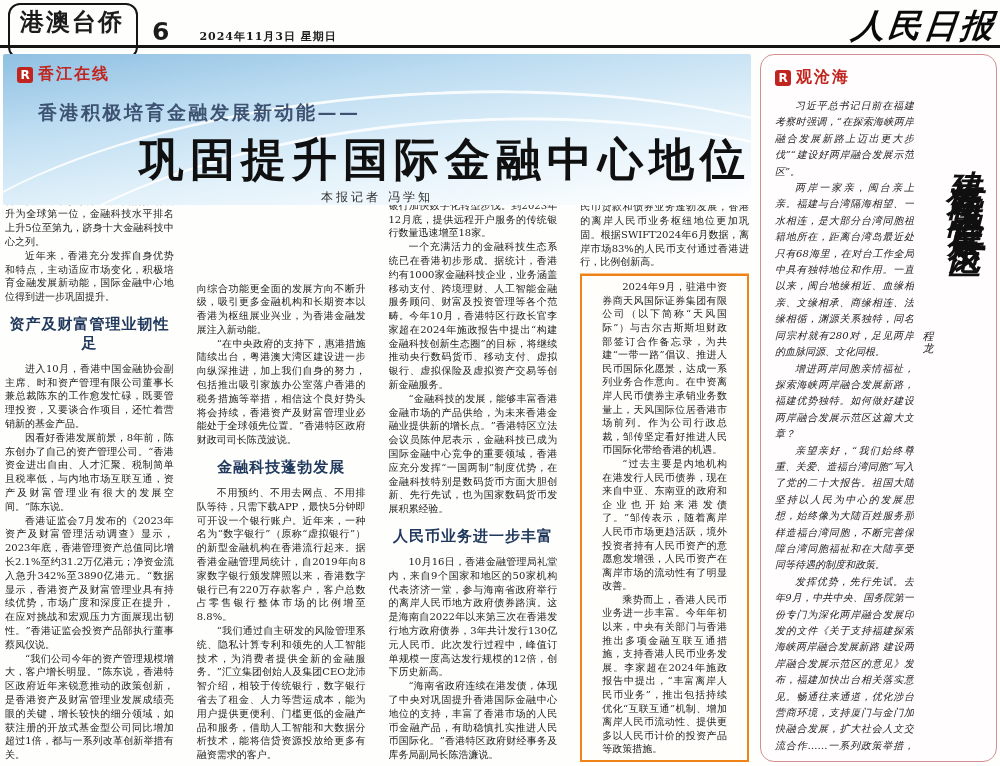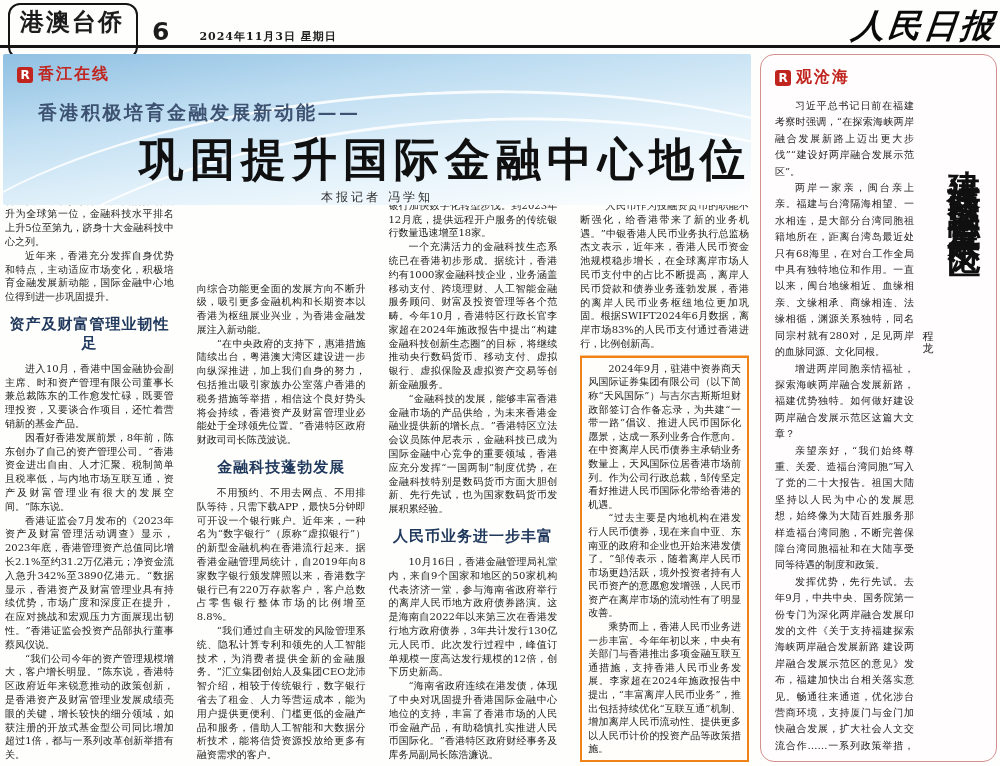--- a/index.html
+++ b/index.html
@@ -36,28 +36,28 @@
     font-family:"DejaVu Sans",sans-serif;font-weight:900;font-size:45px;letter-spacing:6px;color:#101010;}
   .byline{position:absolute;left:0;right:0;top:135px;text-align:center;font-size:12px;color:#303030;letter-spacing:3px;}
 
   
   .cols{display:flex;gap:23px;height:554px;overflow:hidden;padding:6px 2px 0 2px;align-items:flex-end;}
   .col{flex:1;overflow:hidden;display:flex;flex-direction:column;}
   .para{margin:0;font-size:10px;line-height:13.8px;text-align:justify;text-indent:2em;color:#222;}
   .para.cont{text-indent:0;}
   .subhead{margin:11px 0 9px 0;text-align:center;font-family:"DejaVu Sans",sans-serif;font-weight:bold;
     font-size:15px;color:#20395c;letter-spacing:1px;}
-  .hlbox{border:2.5px solid #ef8318;outline:1px solid #f9c289;padding:4px 6px;margin-top:5px;
+  .hlbox{border:2.5px solid #ef8318;outline:1px solid #f9c289;padding:4px 20px;margin-top:5px;
     flex:1 1 auto;overflow:hidden;background:#fffefb;}
   .hlbox .para{line-height:13.6px;}
 
   
   .commentary{flex:1;margin-left:9px;border:1.5px solid #d49090;border-radius:14px;background:#fffdfd;
     padding:12px 10px 10px 14px;display:flex;flex-direction:column;box-sizing:border-box;overflow:hidden;}
-  .cm-body{flex:1;display:flex;margin-top:10px;overflow:hidden;}
+  .cm-body{flex:1;display:flex;margin-top:10px;overflow:hidden;font-style:italic;}
   .cm-text{flex:1;overflow:hidden;}
   .cm-text .para{font-size:10px;line-height:16.4px;}
   .cm-author{width:20px;writing-mode:vertical-rl;font-size:11px;letter-spacing:10px;color:#222;
     padding-top:225px;flex:0 0 auto;}
   .cm-headline{width:52px;writing-mode:vertical-rl;font-family:"DejaVu Serif",serif;font-weight:900;
     font-size:33px;letter-spacing:7px;color:#101010;padding-top:46px;flex:0 0 auto;}
 </style>
 </head>
 <body>
 

